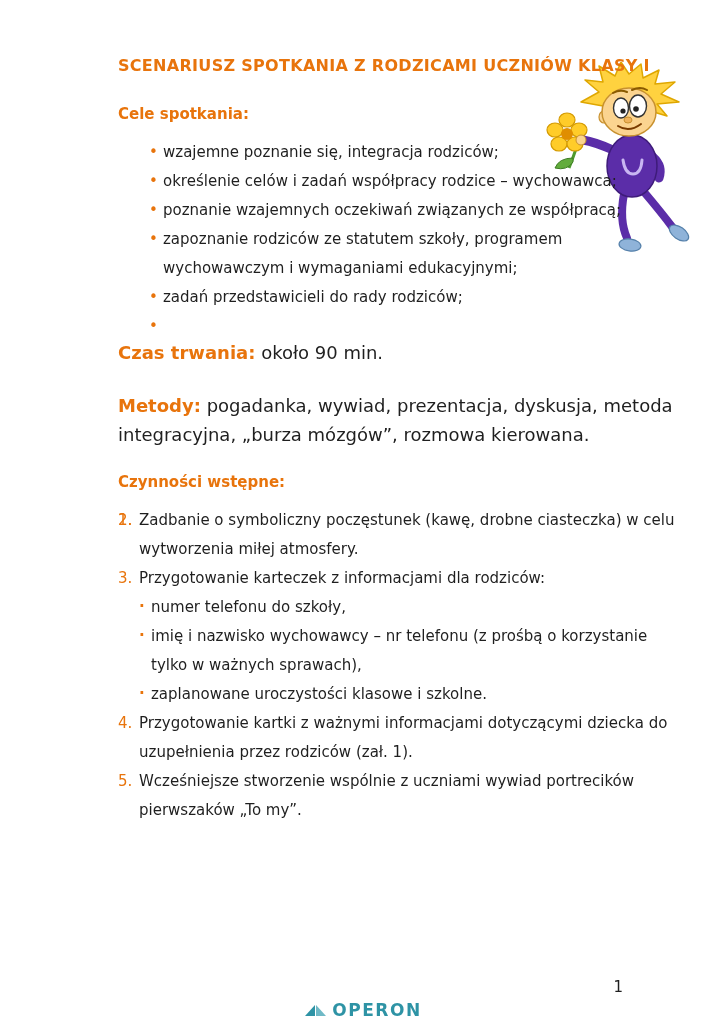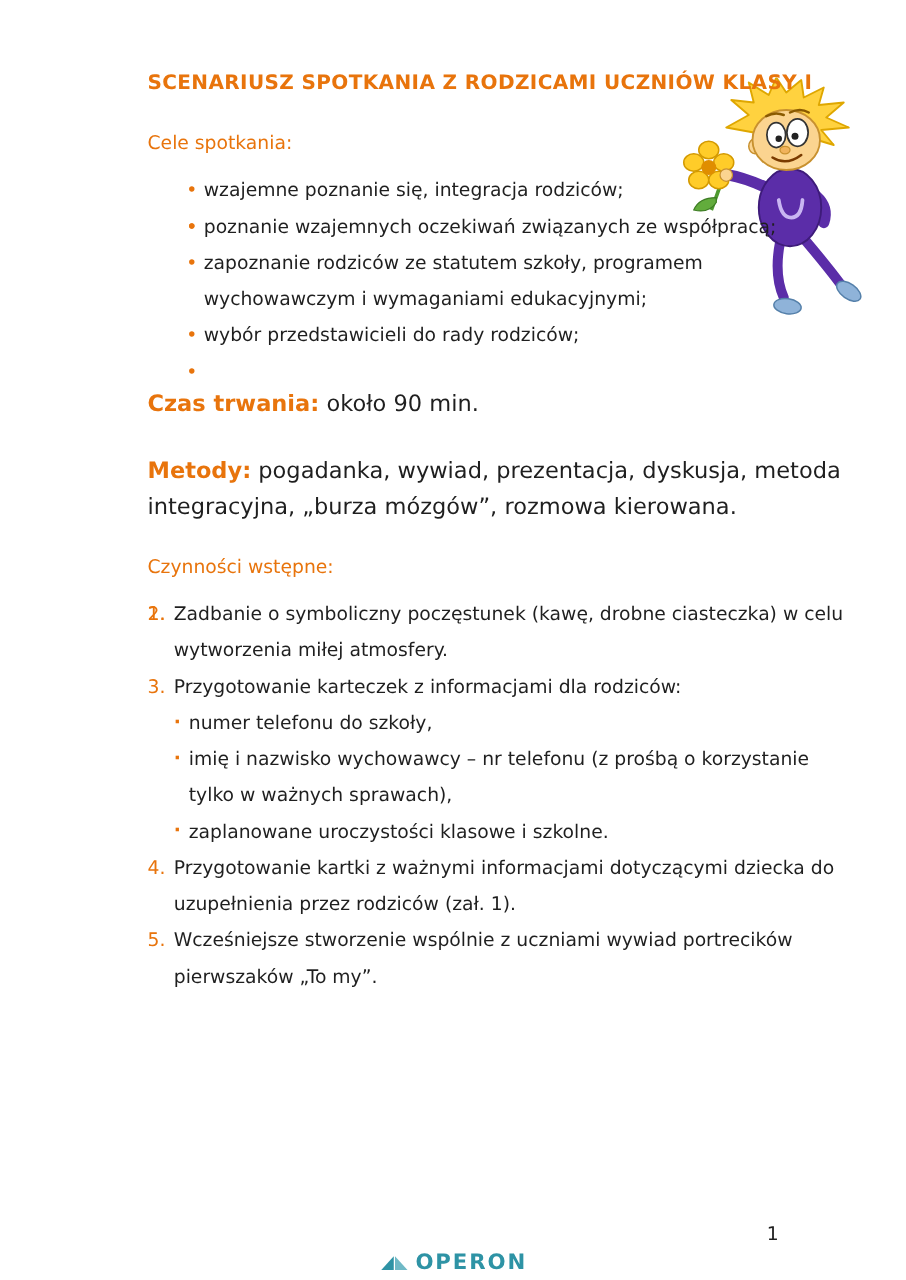--- a/index.html
+++ b/index.html
@@ -13,21 +13,21 @@
     font-family: "DejaVu Sans", sans-serif;
     color: var(--text, #1f1f1f);
     overflow: hidden;
   }
   .content { position: absolute; left: 86px; top: 40px; width: 566px; }
   .title {
     font-size: 16px; font-weight: bold; color: var(--accent, #E8740C);
     margin: 0 0 30px 0; letter-spacing: .3px;
   }
   .h2 {
-    font-size: 15px; font-weight: normal; color: var(--accent, #E8740C);
+    font-size: 15px; font-weight: bold; color: var(--accent, #E8740C);
     margin: 0 0 15px 0;
   }
   .bullets { list-style: none; margin: 0 0 26px 0; padding: 0 0 0 31px; }
   .bullets li { position: relative; font-size: 15px; line-height: 29px; padding-left: 14px; }
   .bullets li .dot { position: absolute; left: 0; top: 0; color: var(--accent, #E8740C); font-size: 15px; }
   .para { font-size: 18px; line-height: 29px; margin: 0 0 24px 0; }
   .inline-head { color: var(--accent, #E8740C); font-weight: bold; }
   .numlist { margin: 0; }
   .numitem { position: relative; font-size: 15px; line-height: 29px; padding-left: 21px; }
   .numitem .num { position: absolute; left: 0; top: 0; color: var(--accent, #E8740C); }
@@ -92,24 +92,24 @@
       <path d="M89 64 Q100 71 112 62" stroke="#7a3b00" stroke-width="2" fill="none" stroke-linecap="round"></path>
     </svg>
   </div>
 
   <div class="content">
     <h1 class="title">SCENARIUSZ SPOTKANIA Z RODZICAMI UCZNIÓW KLASY I</h1>
 
     <h2 class="h2">Cele spotkania:</h2>
     <ul class="bullets">
       <li><span class="dot">•</span><span>wzajemne poznanie się, integracja rodziców;</span></li>
-      <li><span class="dot">•</span></li>
+      <li><span class="dot">•</span><span>określenie celów i zadań współpracy rodzice – wychowawca;</span></li>
       <li><span class="dot">•</span><span>poznanie wzajemnych oczekiwań związanych ze współpracą;</span></li>
       <li><span class="dot">•</span><span>zapoznanie rodziców ze statutem szkoły, programem wychowawczym i wymaganiami edukacyjnymi;</span></li>
-      <li><span class="dot">•</span><span>wybór przedstawicieli do rady rodziców;</span></li>
+      <li><span class="dot">•</span><span>zadań przedstawicieli do rady rodziców;</span></li>
       <li><span class="dot">•</span></li>
     </ul>
 
     <p class="para"><span class="inline-head">Czas trwania:</span> <span>około 90 min.</span></p>
 
     <p class="para"><span class="inline-head">Metody:</span> <span>pogadanka, wywiad, prezentacja, dyskusja, metoda integracyjna, „burza mózgów”, rozmowa kierowana.</span></p>
 
     <h2 class="h2">Czynności wstępne:</h2>
     <div class="numlist">
       <div class="numitem">

